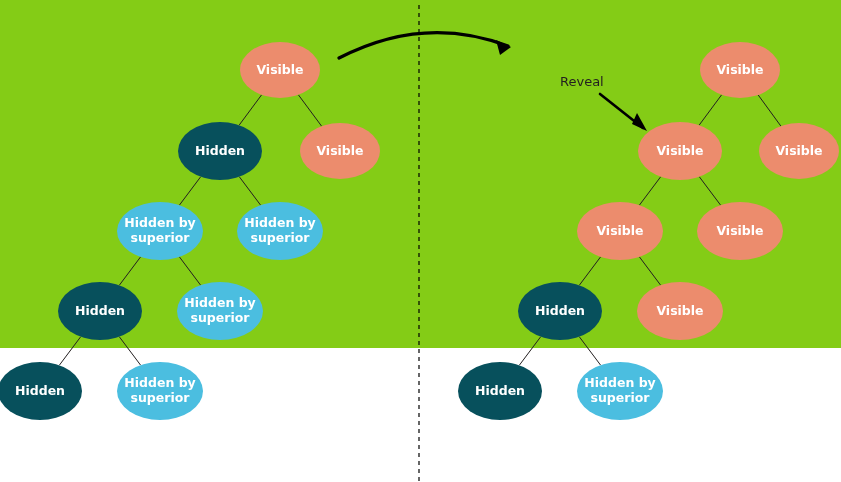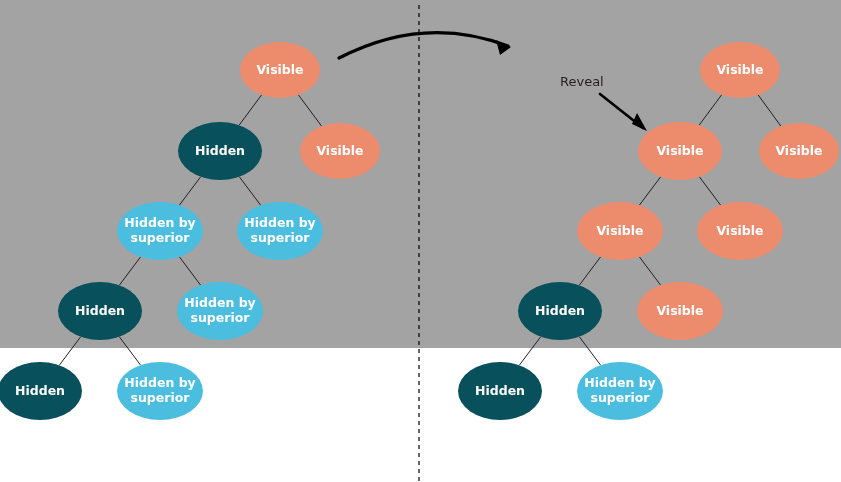--- a/index.html
+++ b/index.html
@@ -10,21 +10,21 @@
   body {
     width: 841px;
     height: 482px;
     overflow: hidden;
     font-family: "DejaVu Sans", "Liberation Sans", sans-serif;
   }
   #diagram-root {
     position: relative;
     width: 841px;
     height: 348px;
-    background: #a3a3a3;
+    background: #84cc16;
   }
   svg.canvas {
     display: block;
     width: 841px;
     height: 482px;
   }
   .node-label {
     font-family: "DejaVu Sans", "Liberation Sans", sans-serif;
     font-size: 12.5px;
     font-weight: 700;

